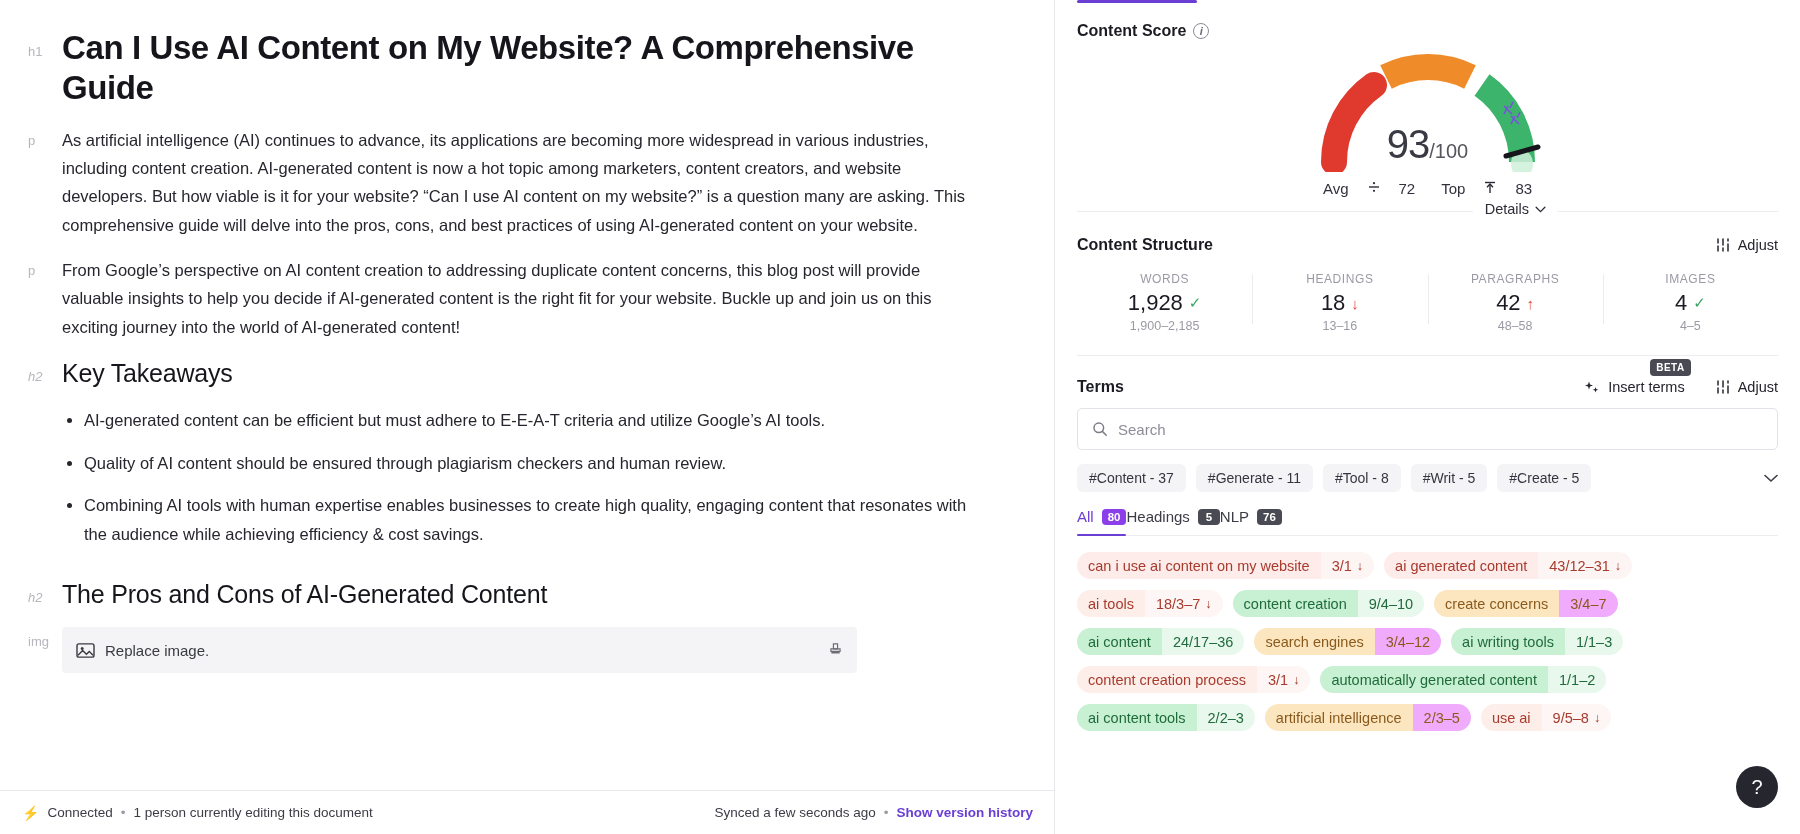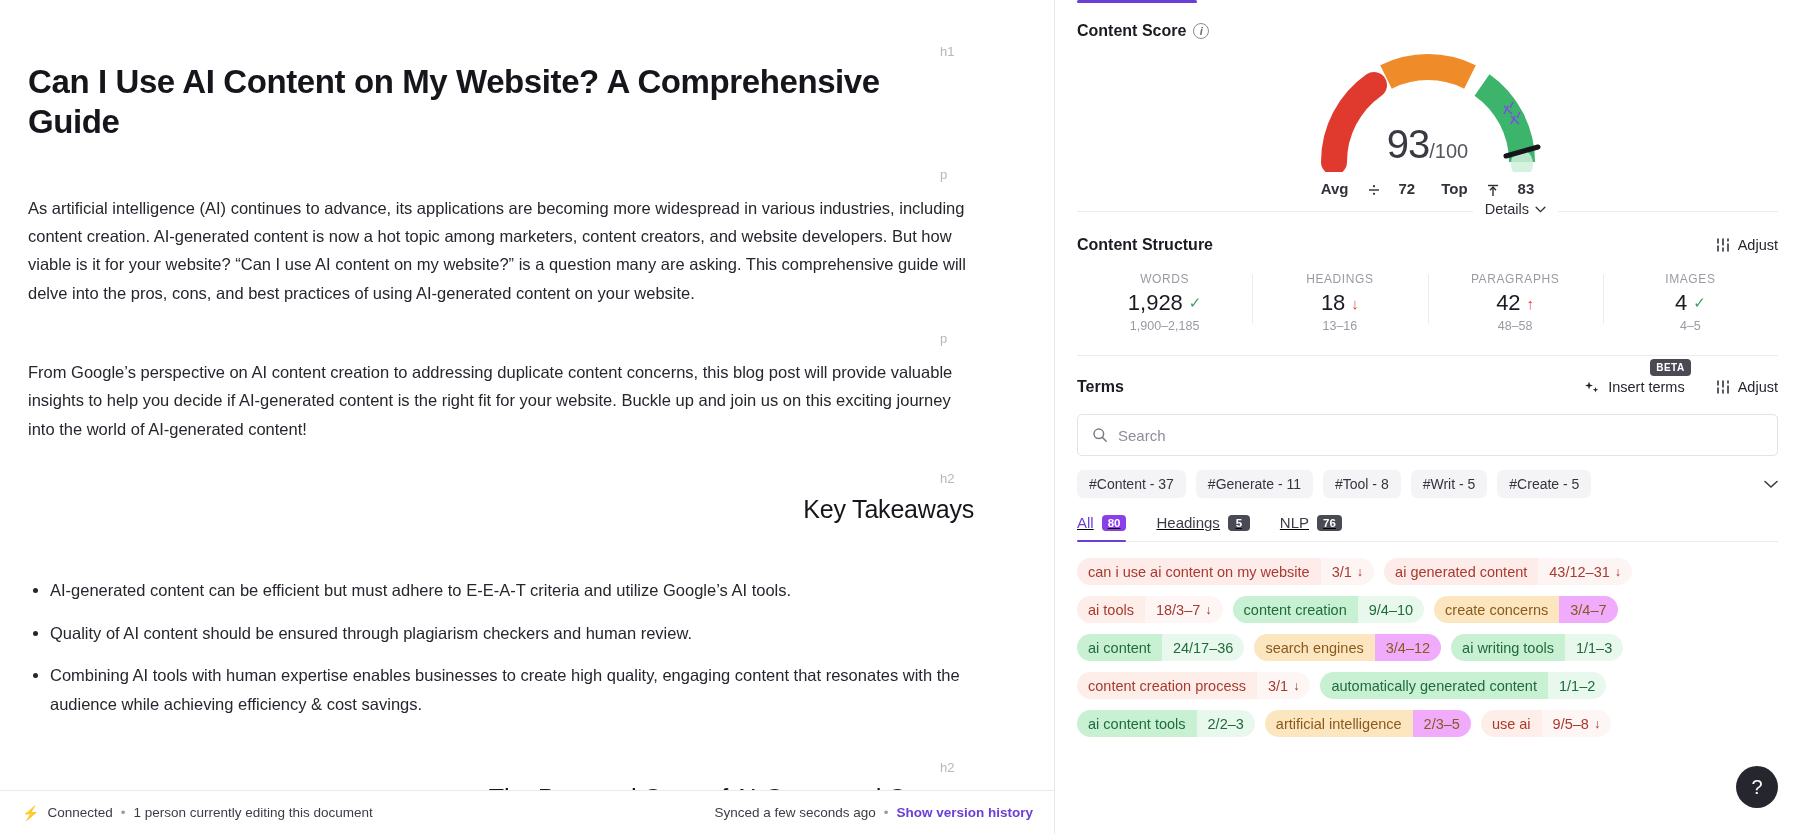--- a/index.html
+++ b/index.html
@@ -13,28 +13,28 @@
 
   
   .editor {
     width: 1055px; height: 834px;
     position: relative;
     background: #fff;
     border-right: 1px solid #e8e8ec;
     overflow: hidden;
   }
   .doc { padding: 28px 80px 0 28px; }
-  .block { display: flex; align-items: flex-end; margin-bottom: 17px; flex-direction: column; }
+  .block { display: flex; align-items: flex-start; margin-bottom: 17px; }
   .tagmark {
     width: 34px; flex: 0 0 34px;
     color: #b6b6bd; font-size: 13px; line-height: 1;
     padding-top: 8px; text-align: left; user-select: none;
   }
   .tagmark.big { padding-top: 17px; }
-  .tagmark.h2mark { padding-top: 12px; }
+  .tagmark.h2mark { padding-top: 12px; font-style: italic; }
   .blockbody { flex: 1; }
   h1.doc-h1 {
     font-size: 33px; line-height: 1.22; font-weight: 700;
     color: #15151b; letter-spacing: -0.4px;
   }
   h2.doc-h2 {
     font-size: 25px; line-height: 1.25; font-weight: 400;
     color: #15151b; letter-spacing: -0.2px;
   }
   p.doc-p {
@@ -107,21 +107,21 @@
     transform: translateX(-50%);
     display: flex; align-items: baseline;
     color: #2b2b34; white-space: nowrap;
   }
   .score-num { font-size: 40px; font-weight: 400; letter-spacing: -1px; color: #3a3a44; }
   .score-den { font-size: 20px; color: #55555e; }
   .gauge-legend {
     margin-top: 8px; display: flex; gap: 26px;
     font-size: 15px; color: #32323c; align-items: center;
   }
-  .leg-item { display: flex; align-items: flex-end; gap: 18px; font-weight: bold; }
+  .leg-item { display: flex; align-items: flex-start; gap: 18px; }
   .divide-ico, .arrow-ico { width: 14px; height: 14px; }
 
   .details-row {
     border-top: 1px solid #ececf0;
     margin-top: 14px; height: 0; position: relative;
   }
   .details-btn {
     position: absolute; right: 220px; top: -15px;
     background: #fff; border: none; cursor: pointer;
     display: flex; align-items: center; gap: 6px;
@@ -176,21 +176,21 @@
   .beta-badge {
     position: absolute; top: -20px; right: -6px;
     background: #4a4a55; color: #fff; font-size: 10px;
     font-weight: 700; letter-spacing: 0.5px;
     padding: 3px 6px; border-radius: 4px;
   }
   .sparkle { width: 16px; height: 16px; }
   .terms-adjust { margin-left: 30px; }
 
   .search-box {
-    margin-top: 18px; height: 42px;
+    margin-top: 12px; height: 42px;
     border: 1px solid #e2e2e8; border-radius: 5px;
     display: flex; align-items: center; gap: 10px; padding: 0 14px;
   }
   .search-box input {
     border: none; outline: none; flex: 1; font-size: 15px;
     color: #2b2b34; font-family: "Liberation Sans", sans-serif;
     background: transparent;
   }
   .search-box input::placeholder { color: #8d8d98; }
   .mag { width: 16px; height: 16px; }
@@ -198,23 +198,22 @@
   .hash-row {
     display: flex; align-items: center; gap: 10px; margin-top: 14px;
   }
   .hash-chip {
     background: #f4f4f7; color: #35353f; border-radius: 6px;
     font-size: 14px; padding: 6px 12px; cursor: pointer; white-space: nowrap;
   }
   .hash-expand { margin-left: auto; cursor: pointer; }
 
   .tabs {
-    display: flex; gap: 30px; margin-top: 16px;
+    display: flex; margin-top: 16px;
     border-bottom: 1px solid #ececf0;
-    text-decoration: underline;
   }
   .tab {
     display: flex; align-items: center; gap: 8px;
     padding-bottom: 10px; font-size: 15px; color: #3c3c46;
     cursor: pointer; position: relative;
   }
   .tab.active { color: #6b3fd4; }
   .tab.active::after {
     content: ""; position: absolute; left: 0; right: 0; bottom: -1px;
     height: 2.5px; background: #6b3fd4; border-radius: 2px;

